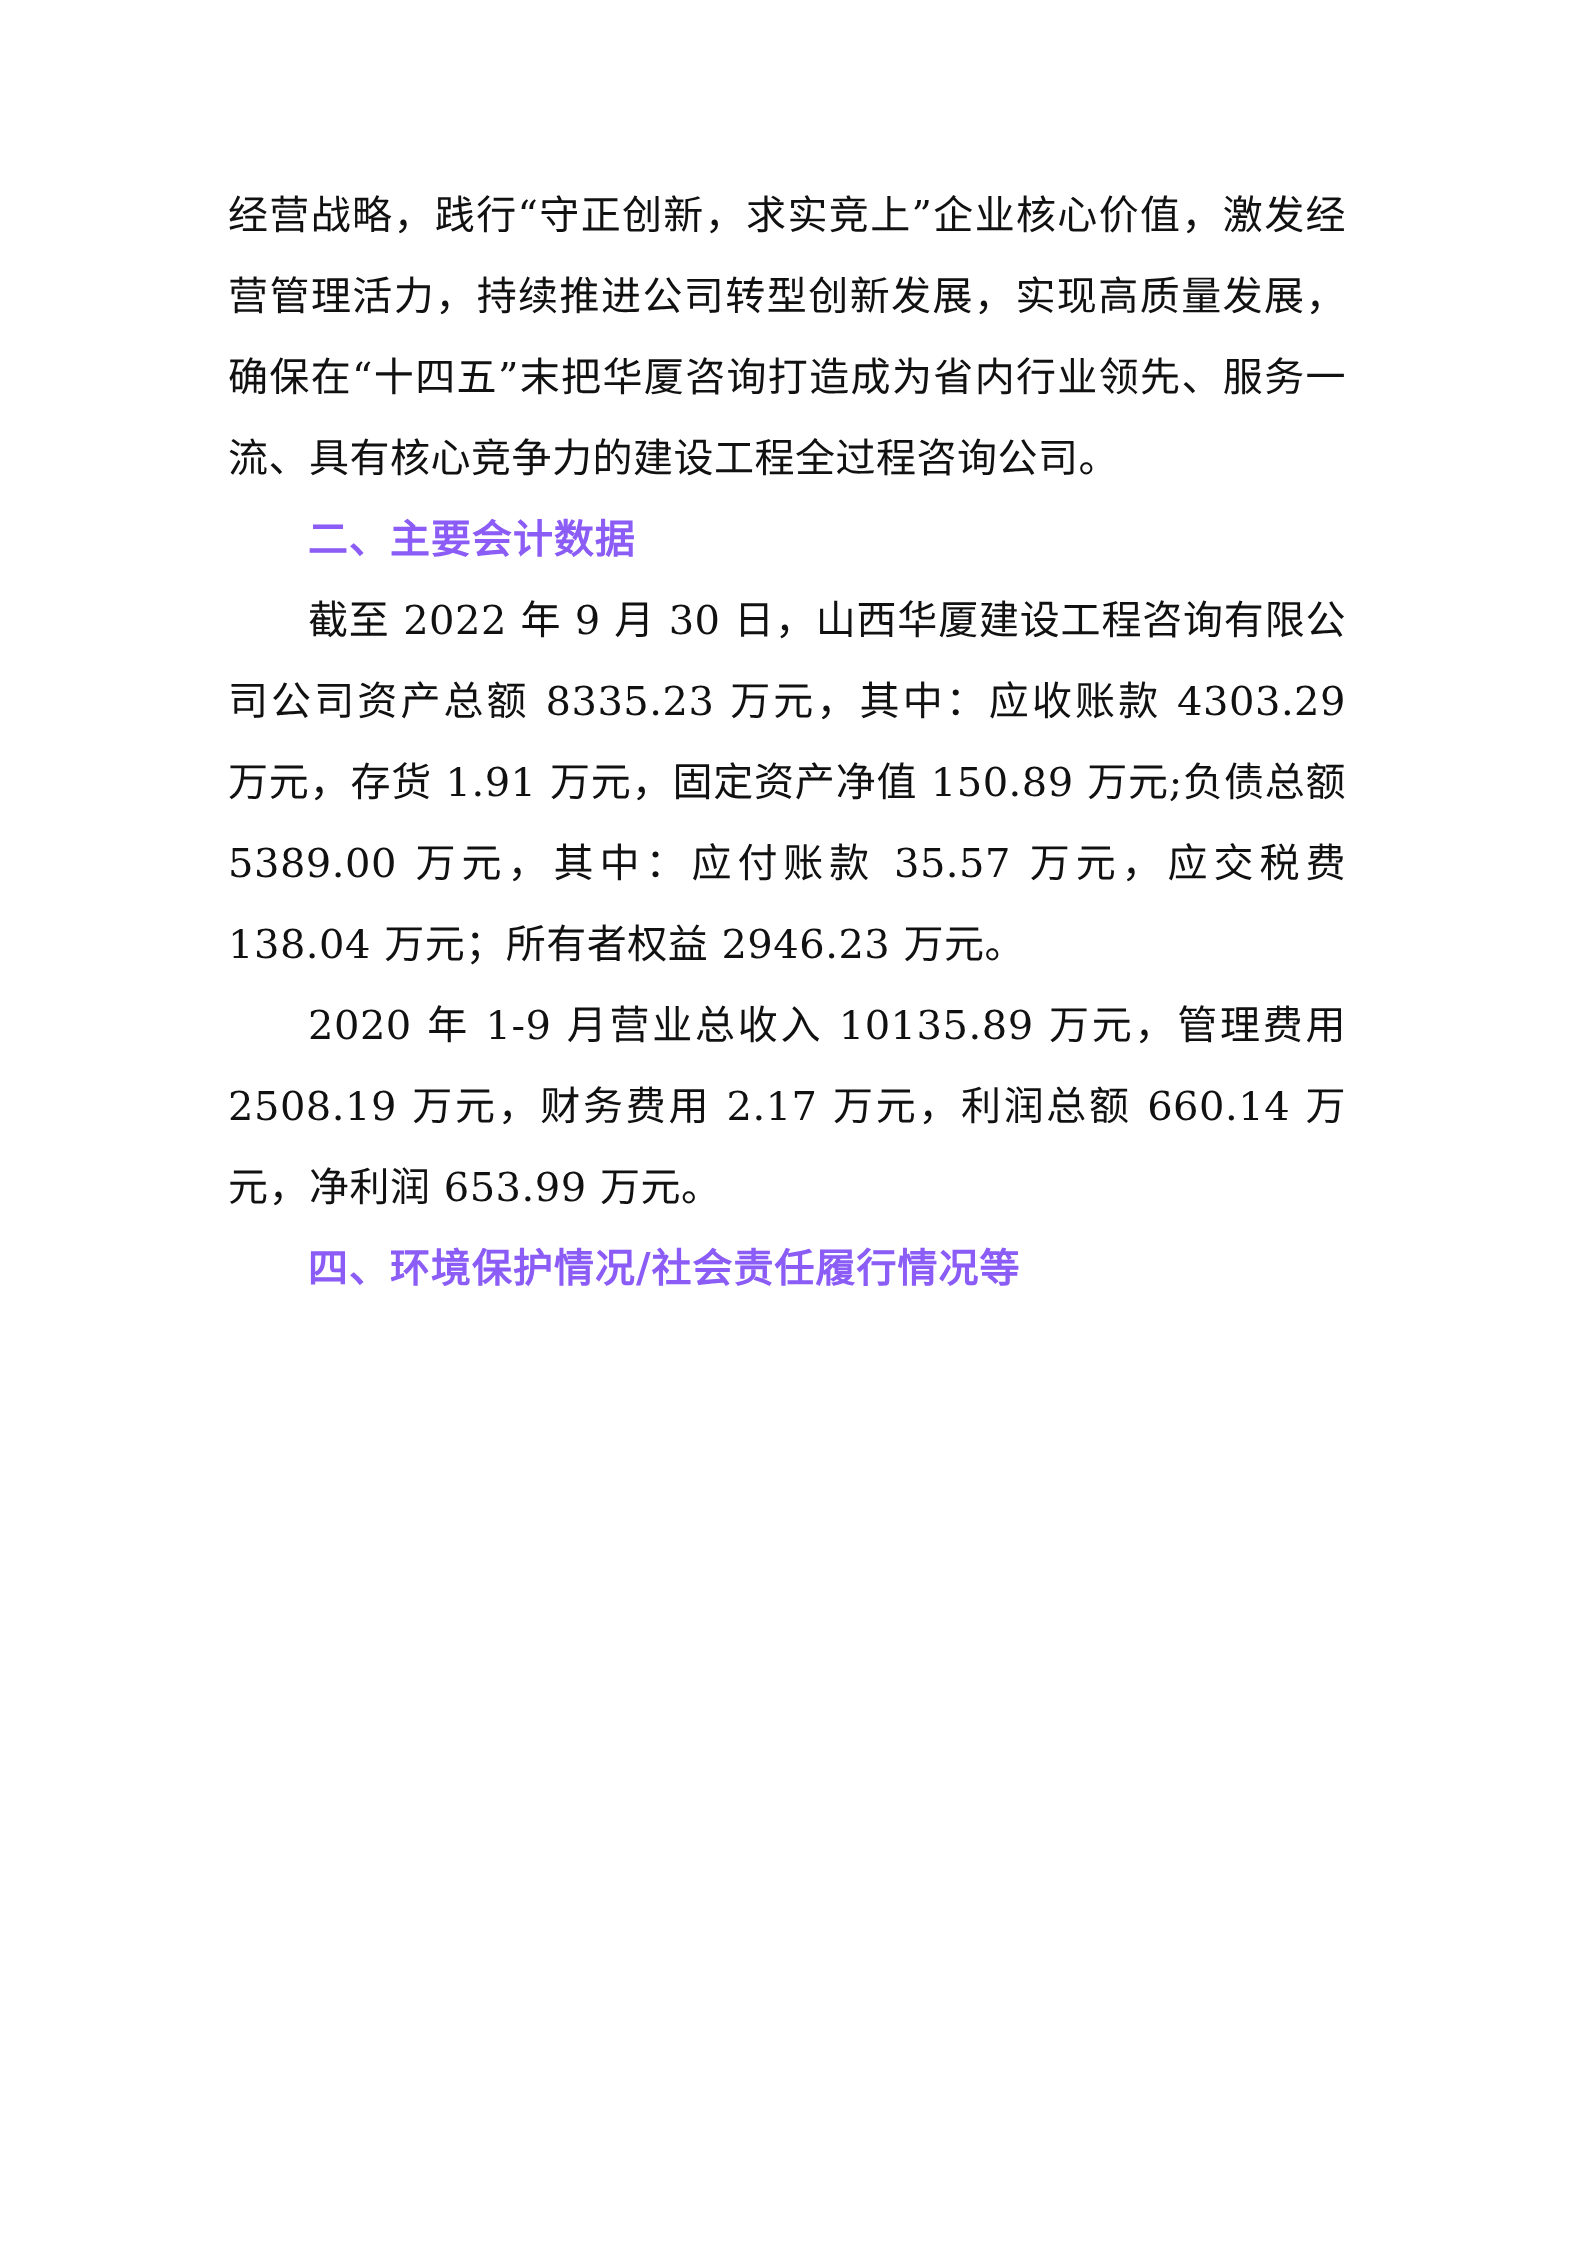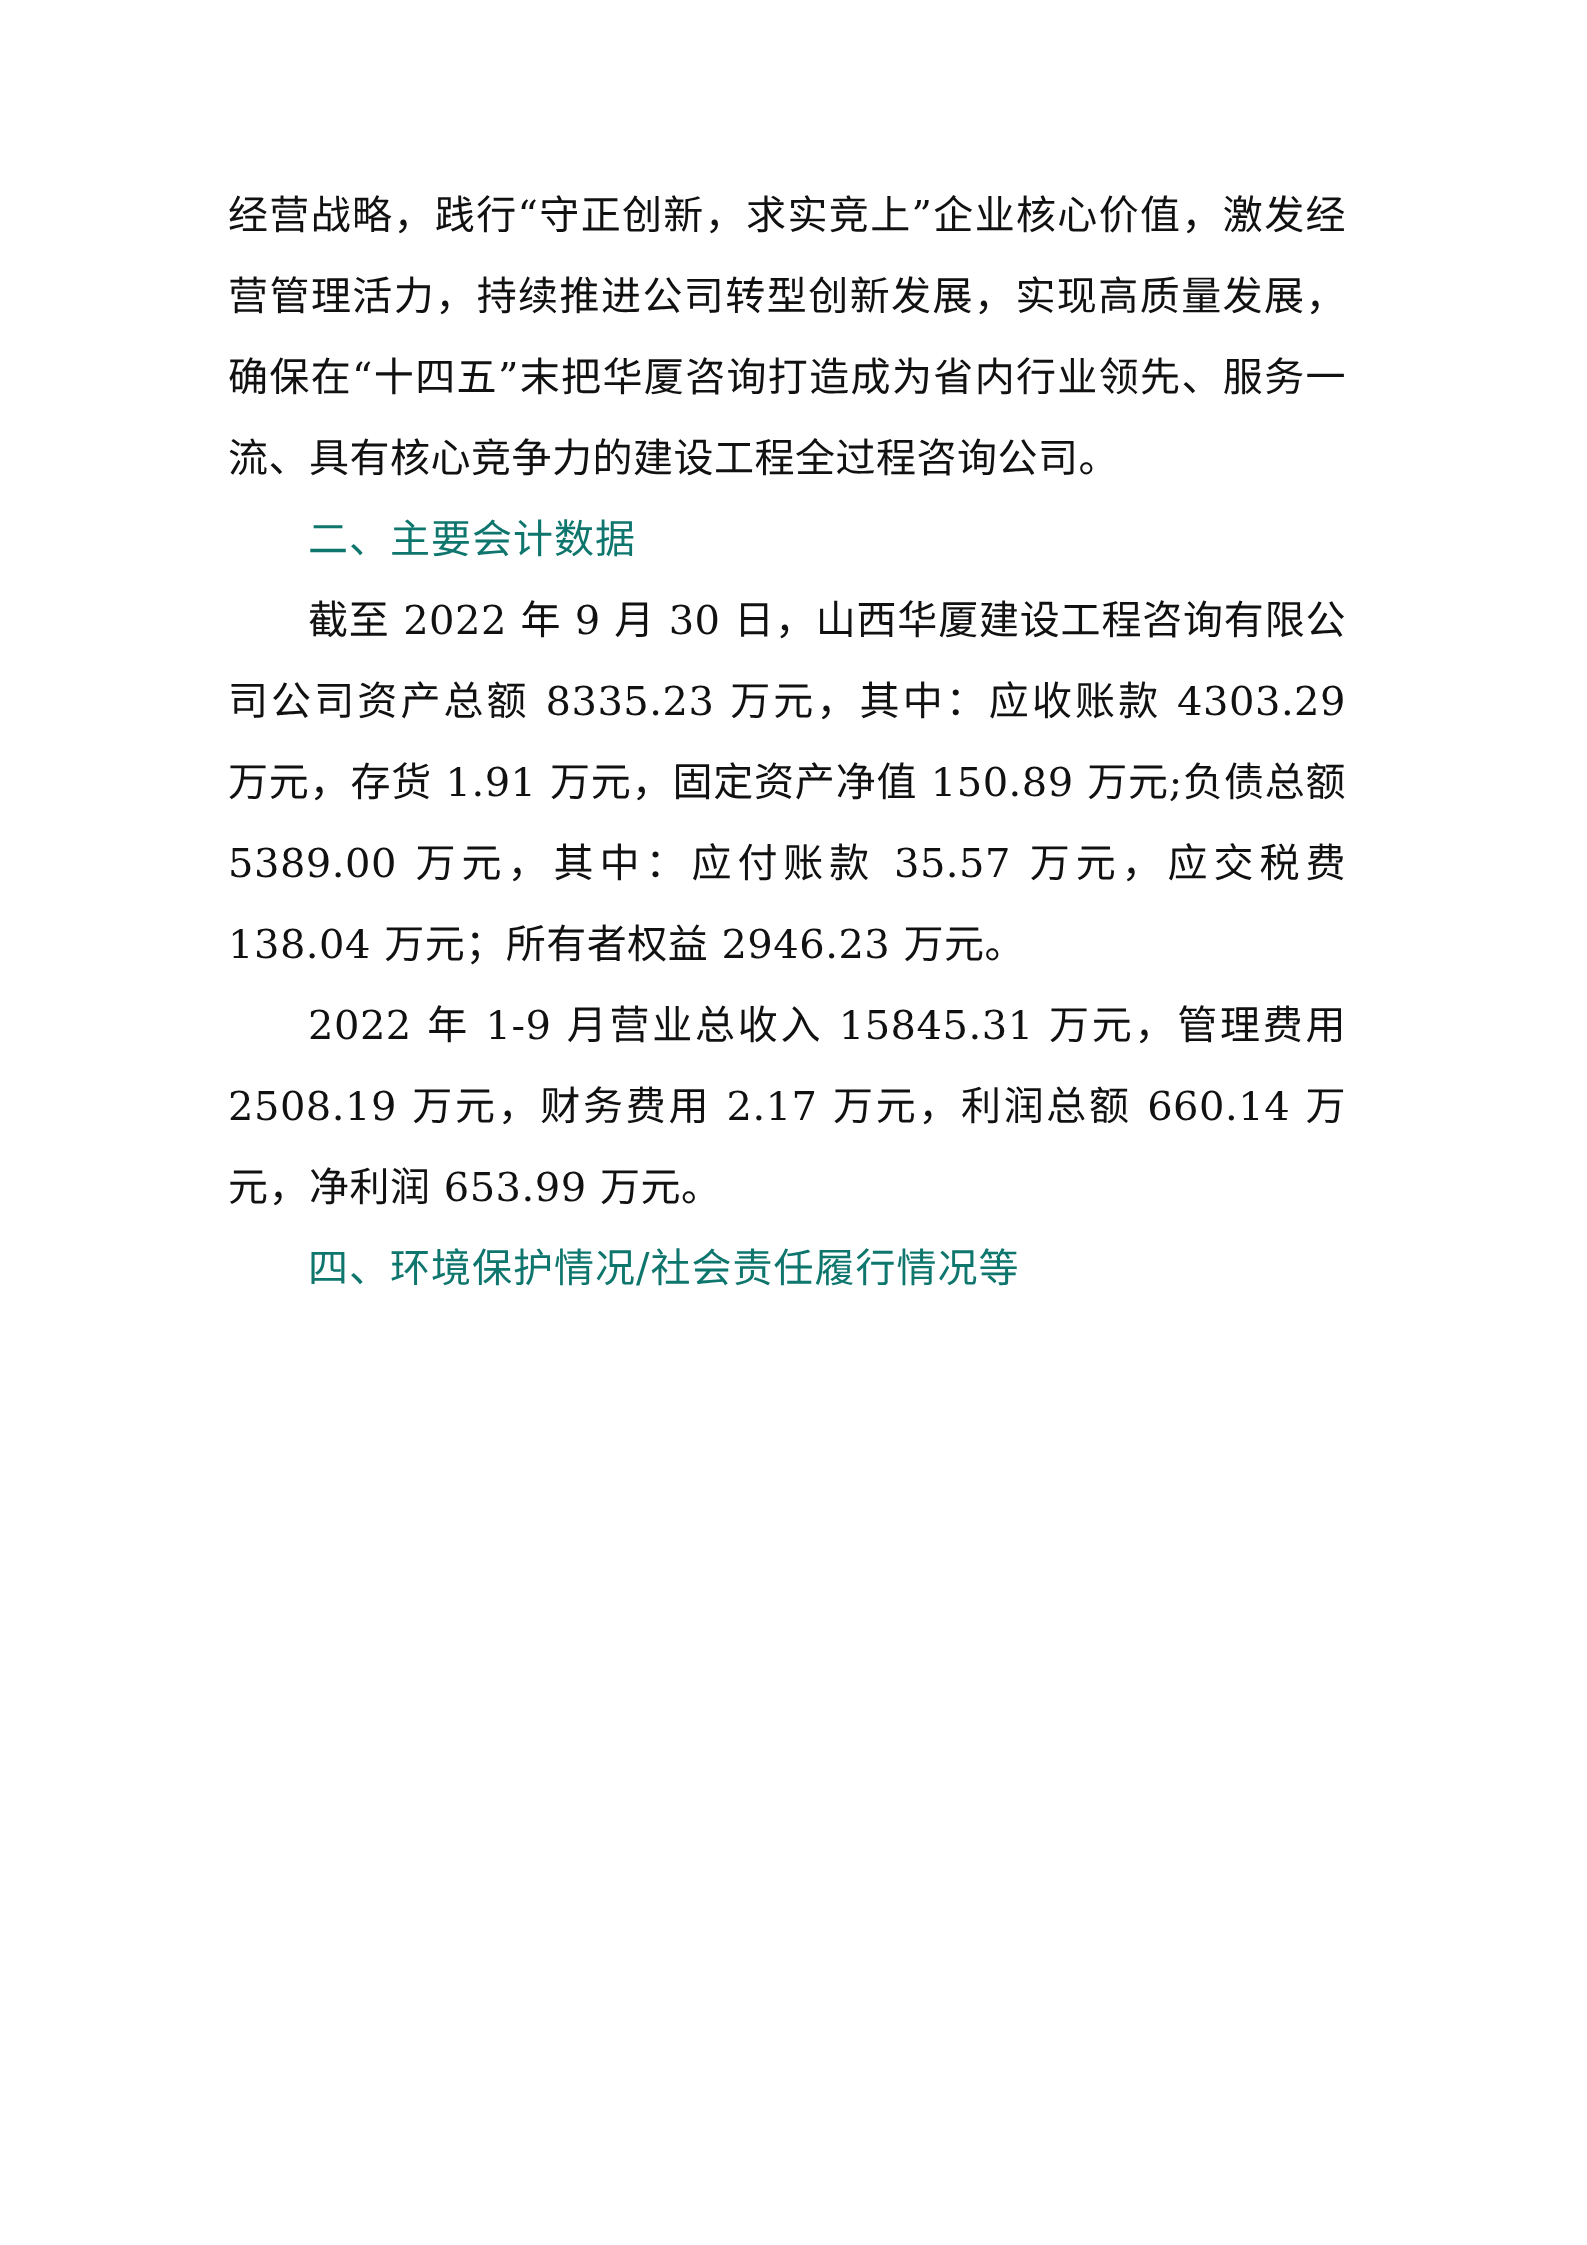--- a/index.html
+++ b/index.html
@@ -40,39 +40,39 @@
     color: #111111;
   }
   p.body-text.no-indent {
     text-indent: 0;
   }
   h2.section-heading {
     margin: 0;
     font-family: "DejaVu Sans", "Liberation Sans", sans-serif;
     font-size: 40px;
     line-height: 81px;
-    font-weight: normal;
+    font-weight: bold;
     text-indent: 80px;
-    color: #0f766e;
+    color: #8b5cf6;
     letter-spacing: 1px;
   }
 </style>
 </head>
 <body>
 
 <div class="page">
   <div class="content">
 
     <p class="body-text no-indent">经营战略，践行“守正创新，求实竞上”企业核心价值，激发经营管理活力，持续推进公司转型创新发展，实现高质量发展，确保在“十四五”末把华厦咨询打造成为省内行业领先、服务一流、具有核心竞争力的建设工程全过程咨询公司。</p>
 
     <h2 class="section-heading">二、主要会计数据</h2>
 
     <p class="body-text">截至 2022 年 9 月 30 日，山西华厦建设工程咨询有限公司公司资产总额 8335.23 万元，其中：应收账款 4303.29 万元，存货 1.91 万元，固定资产净值 150.89 万元;负债总额 5389.00 万元，其中：应付账款 35.57 万元，应交税费 138.04 万元；所有者权益 2946.23 万元。</p>
 
-    <p class="body-text">2022 年 1-9 月营业总收入 15845.31 万元，管理费用 2508.19 万元，财务费用 2.17 万元，利润总额 660.14 万元，净利润 653.99 万元。</p>
+    <p class="body-text">2020 年 1-9 月营业总收入 10135.89 万元，管理费用 2508.19 万元，财务费用 2.17 万元，利润总额 660.14 万元，净利润 653.99 万元。</p>
 
 
 
     <h2 class="section-heading">四、环境保护情况/社会责任履行情况等</h2>
 
 
   </div>
 </div>
 
 </body></html>

